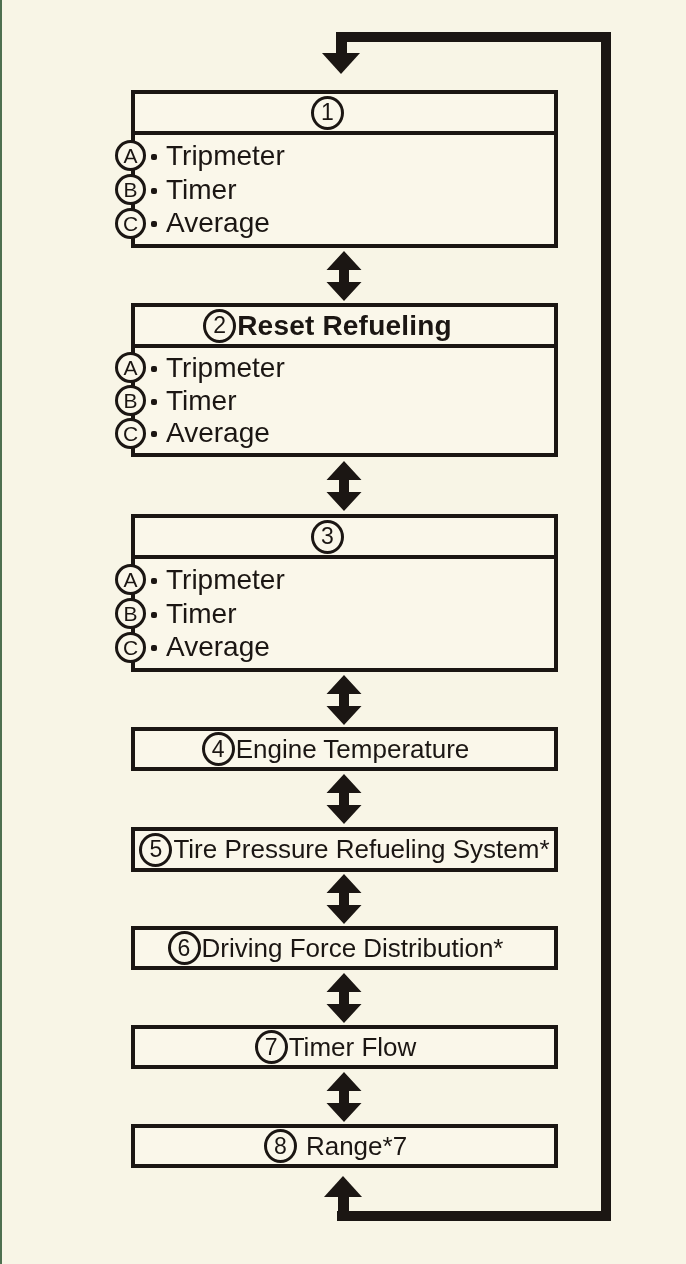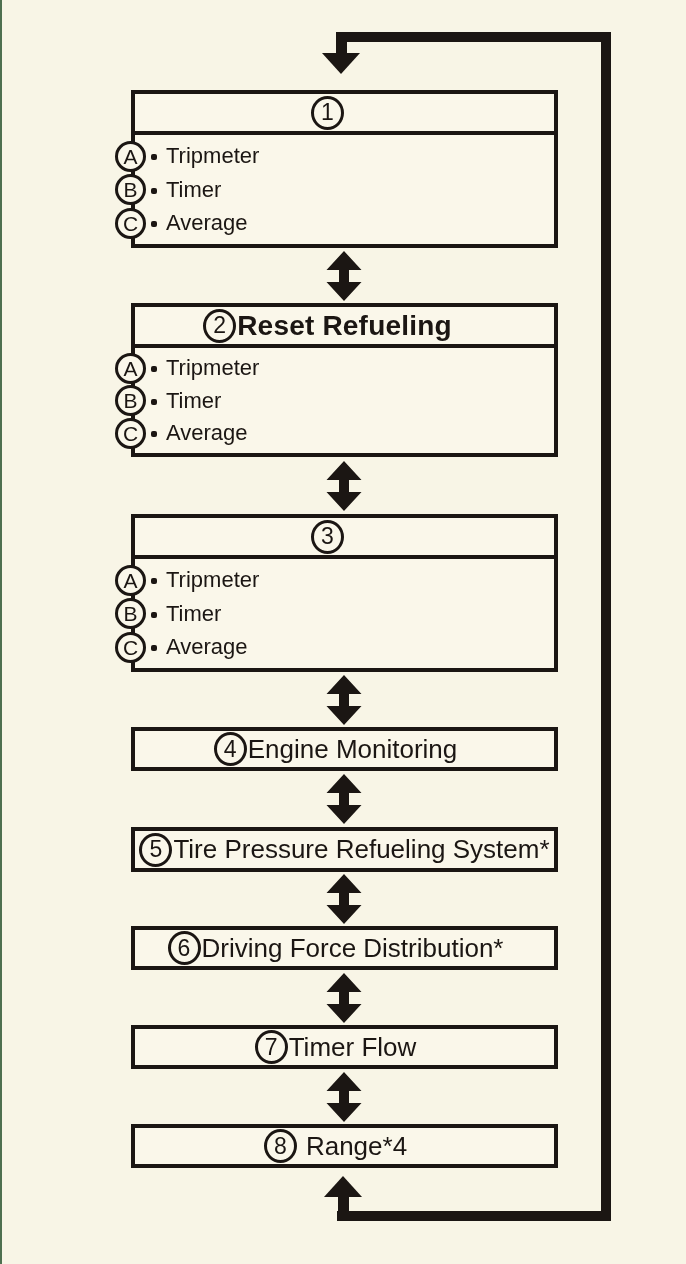--- a/index.html
+++ b/index.html
@@ -53,21 +53,21 @@
   .mhead{
     flex:0 0 41px;box-sizing:border-box;
     border-bottom:4px solid var(--line);
     display:flex;align-items:center;justify-content:center;
     padding-right:34px;gap:1px;
     font-size:28px;font-weight:bold;letter-spacing:.2px;
     white-space:nowrap;
   }
   .mbody{flex:1;display:flex;flex-direction:column;justify-content:space-evenly;padding:3px 0;}
   .mrow{display:flex;align-items:center;margin-left:-20px;white-space:nowrap;}
-  .ilabel{font-size:22px;}
+  .ilabel{font-size:28px;}
 
   .ncircle{
     flex:0 0 auto;width:33px;height:34px;box-sizing:border-box;
     border:3px solid var(--line);border-radius:50%;
     display:flex;align-items:center;justify-content:center;
     font-size:23px;font-weight:normal;line-height:1;
     background:var(--boxfill);
   }
   .lcircle{
     flex:0 0 auto;width:31px;height:31px;box-sizing:border-box;
@@ -213,21 +213,21 @@
         <span class="dot"></span>
         <span class="ilabel">Average</span>
       </div>
     </div>
   </section>
 
   <section class="bx sbox box4">
     <span class="ncircle">
         <span>4</span>
       </span>
-    <span class="stitle">Engine Monitoring</span>
+    <span class="stitle">Engine Temperature</span>
   </section>
 
   <section class="bx sbox box5">
     <span class="ncircle">
         <span>5</span>
       </span>
     <span class="stitle">Tire Pressure Refueling System*</span>
   </section>
 
   <section class="bx sbox box6">
@@ -241,15 +241,15 @@
     <span class="ncircle">
         <span>7</span>
       </span>
     <span class="stitle">Timer Flow</span>
   </section>
 
   <section class="bx sbox box8">
     <span class="ncircle">
         <span>8</span>
       </span>
-    <span class="stitle">Range*4</span>
+    <span class="stitle">Range*7</span>
   </section>
 </div>
 
 </body></html>

